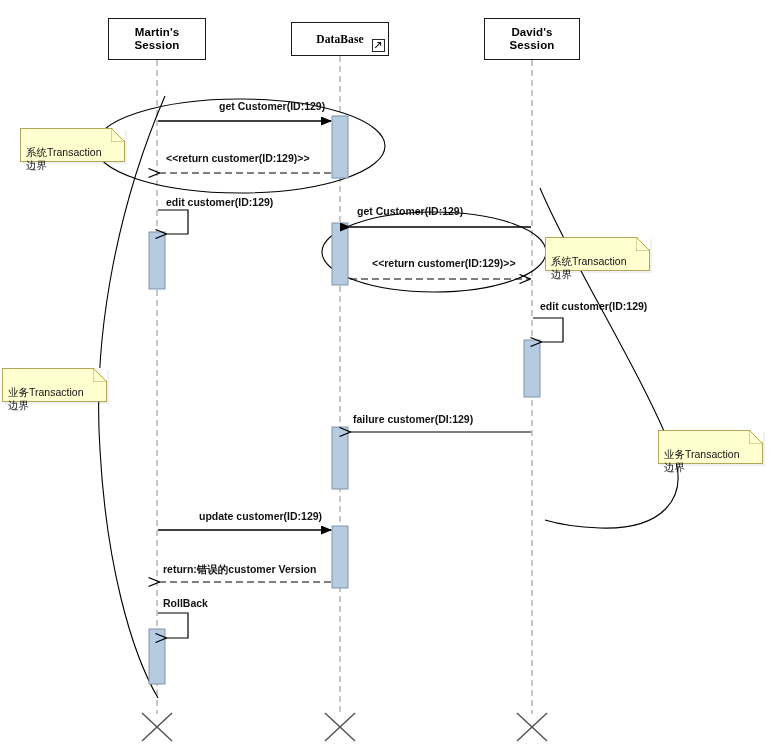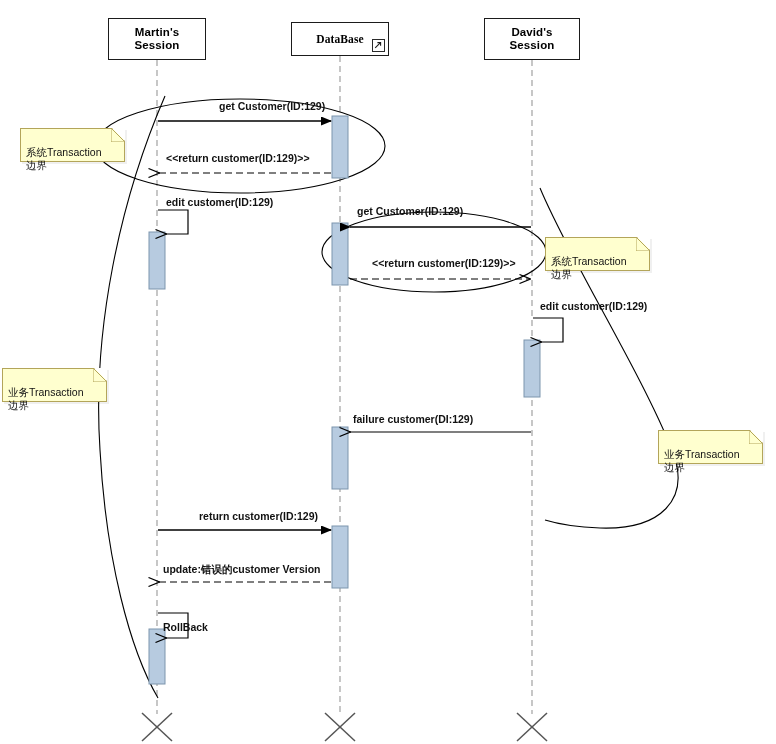--- a/index.html
+++ b/index.html
@@ -216,25 +216,25 @@
   <div class="msg-label" style="left:166px; top:196px;">edit customer(ID:129)</div>
 
   <div class="msg-label" style="left:357px; top:205px;">get Customer(ID:129)</div>
 
   <div class="msg-label" style="left:372px; top:257px;">&lt;&lt;return customer(ID:129)&gt;&gt;</div>
 
   <div class="msg-label" style="left:540px; top:300px;">edit customer(ID:129)</div>
 
   <div class="msg-label" style="left:353px; top:413px;">failure customer(DI:129)</div>
 
-  <div class="msg-label" style="left:199px; top:510px;">return customer(ID:129)</div>
-
-  <div class="msg-label" style="left:163px; top:563px;">update:错误的customer Version</div>
-
-  <div class="msg-label" style="left:163px; top:597px;margin-top:24px;">RollBack</div>
+  <div class="msg-label" style="left:199px; top:510px;">update customer(ID:129)</div>
+
+  <div class="msg-label" style="left:163px; top:563px;">return:错误的customer Version</div>
+
+  <div class="msg-label" style="left:163px; top:597px;">RollBack</div>
 
   <div class="note" style="left:20px; top:128px; width:105px; height:34px;">
     <span>系统Transaction
 边界</span>
     <span class="note-fold"></span>
     <svg class="note-fold-line" viewBox="0 0 14 14">
       <path d="M0,0 L14,14 M0,0 L0,14 L14,14" fill="none" stroke="#b3a55a" stroke-width="1"></path>
     </svg>
   </div>
 

